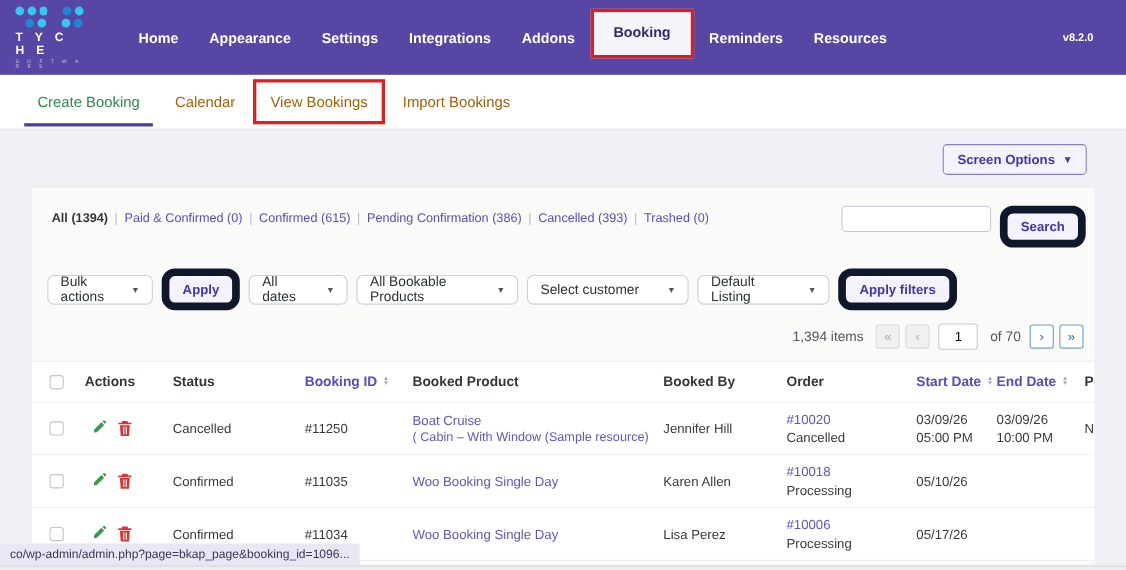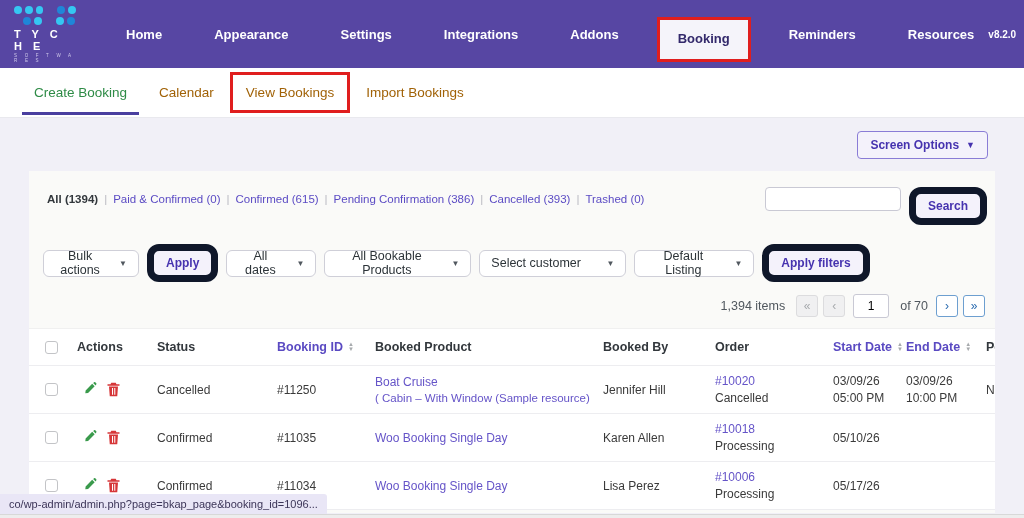--- a/index.html
+++ b/index.html
@@ -11,21 +11,21 @@
   .topnav { position:relative; height:68px; background:#5746a3; display:flex;
     align-items:center; padding:0 30px 0 14px; color:#fff; z-index:5; }
   .logo { display:flex; flex-direction:column; margin-right:36px; width:62px; }
   .logo-dots { display:flex; flex-direction:column; gap:3px; margin-bottom:3px; }
   .dot-row { display:flex; gap:3px; }
   .dot { width:8px; height:8px; border-radius:50%; }
   .dot.c { background:#35c7f2; } .dot.b { background:#1f86d8; } .dot.gap { background:transparent; }
   .dot-row.r2 { margin-left:9px; }
   .logo-title { font-size:11px; font-weight:bold; letter-spacing:4px; color:#fff; }
   .logo-sub { font-size:4.5px; letter-spacing:3.2px; color:#cfc8ea; margin-top:1px; }
-  .nav-items { display:flex; align-items:center; gap:24px; flex:1; }
+  .nav-items { display:flex; gap:0; flex:1; }
   .nav-item { font-size:13px; font-weight:bold; padding:9px 14px; color:#fff; cursor:pointer; }
   .nav-item.pill-wrap { padding:0; position:relative; top:4px; }
   .nav-pill { background:#f5f4fa; color:#33296b; border:3px solid #e01e1e;
     padding:11px 18px 13px 18px; font-size:13px; font-weight:bold; }
   .nav-version { font-size:10px; font-weight:bold; color:#fff; }
 
   
   .subnav { height:50px; background:#ffffff; display:flex; align-items:center;
     padding:0 18px; border-bottom:1px solid #e9e9ee; position:relative; z-index:1; }
   .subnav-item { font-size:13.5px; color:#a16207; padding:14px 16px; position:relative; cursor:pointer; }
@@ -53,21 +53,21 @@
   .search-input { width:136px; height:24px; border:1px solid #c9c9d4; border-radius:4px;
     background:#fff; padding:0 6px; font-size:12px; }
   .btn { background:#f4f2fb; border:7px solid #0f172a; border-radius:12px; color:#4633af;
     font-weight:bold; font-size:12px; padding:5px 12px; cursor:pointer; white-space:nowrap; }
   .export-row { display:flex; gap:8px; }
 
   
   .toolbar { display:flex; gap:8px; padding:19px 8px 0 14px; align-items:center; }
   .select { background:#fff; border:1px solid #cfcfd8; border-radius:6px; height:27px;
     display:flex; align-items:center; justify-content:space-between; gap:14px;
-    font-size:12.5px; color:#2c3338; padding:0 11px; cursor:pointer;text-align:center; }
+    font-size:12.5px; color:#2c3338; padding:0 11px; cursor:pointer; }
   .select .caret { font-size:8px; color:#50575e; }
   .w-bulk { width:96px; } .w-dates { width:90px; } .w-products { width:147px; }
   .w-customer { width:147px; } .w-listing { width:120px; }
 
   
   .pager { display:flex; justify-content:flex-end; align-items:center; gap:5px;
     padding:12px 10px 0 0; font-size:12.5px; color:#50575e; }
   .pager .count { margin-right:6px; }
   .pg-btn { min-width:22px; height:22px; border-radius:3px; display:flex; align-items:center;
     justify-content:center; font-size:12px; padding:0 4px; }

